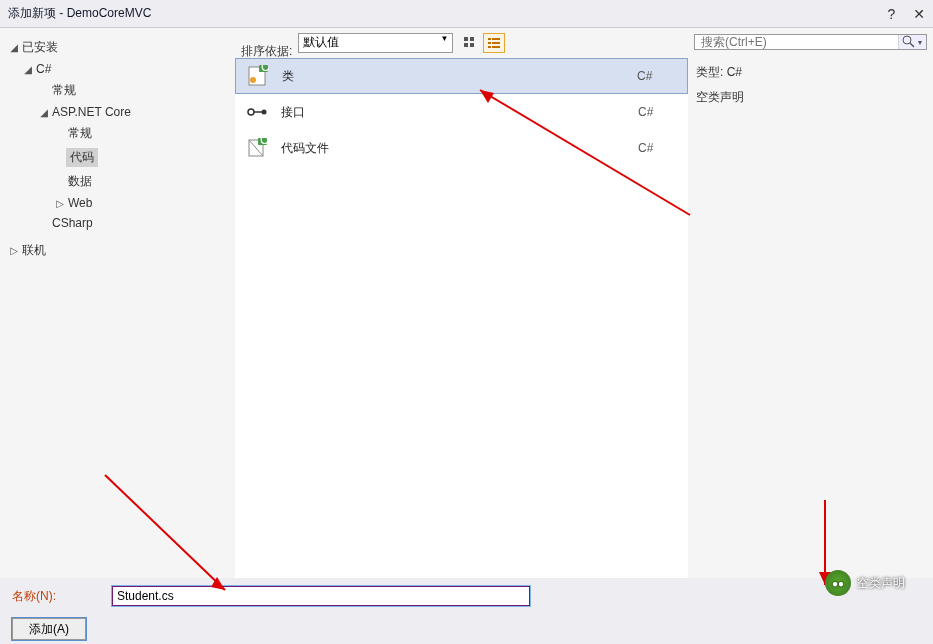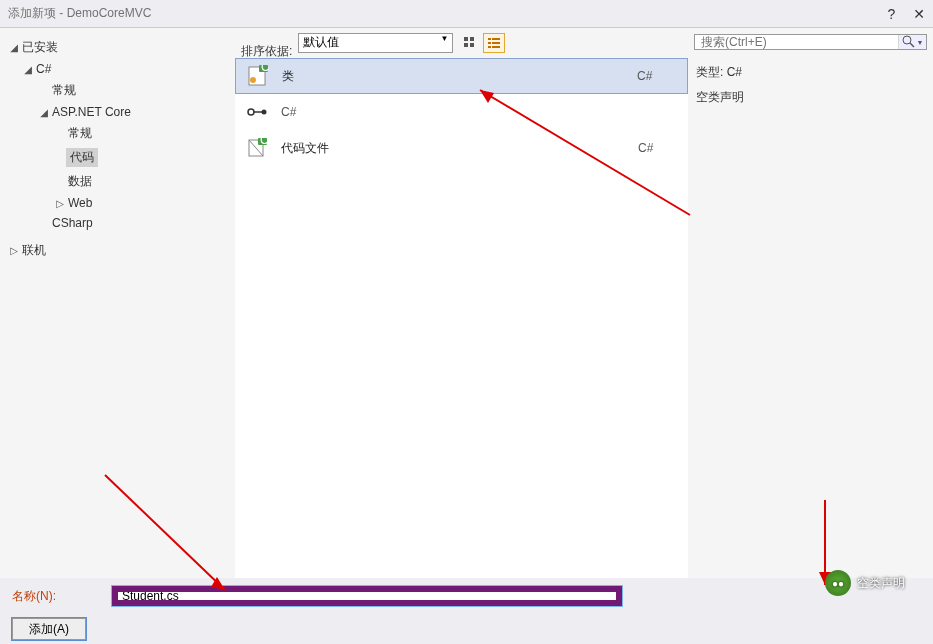--- a/index.html
+++ b/index.html
@@ -1,19 +1,19 @@
 <!DOCTYPE html>
 <html><head>
   <meta charset="utf-8">
   <style>
     * { margin: 0; padding: 0; box-sizing: border-box; font-family: "Microsoft YaHei", "Segoe UI", sans-serif; font-size: 12px; }
     body { background: #fff; width: 933px; height: 644px; overflow: hidden; position: relative; }
     
     .titlebar { height: 28px; background: #eeeef2; display: flex; align-items: center; padding: 0 8px; border-bottom: 1px solid #ccc; }
-    .titlebar-title { flex: 1; color: #737373; }
+    .titlebar-title { flex: 1; color: #0f172a; }
     .titlebar-controls { display: flex; gap: 18px; align-items: center; color: #333; }
     .titlebar-btn { cursor: pointer; font-size: 14px; }
     
     .main { display: flex; height: 550px; }
     
     .sidebar { width: 235px; background: #f5f5f5; padding: 8px 4px; overflow-y: auto; }
     .tree-item { padding: 3px 4px; display: flex; align-items: center; cursor: pointer; color: #333; }
     .tree-arrow { width: 12px; display: inline-block; text-align: center; font-size: 10px; color: #555; }
     .tree-label { padding-left: 2px; }
     .tree-item.selected .tree-label { background: #d1d1d1; padding: 1px 4px; }
@@ -38,21 +38,21 @@
     
     .right-panel { width: 245px; background: #f5f5f5; padding: 6px; }
     .search-box { display: flex; border: 1px solid #999; background: #fff; height: 16px; margin-bottom: 10px; }
     .search-input { flex: 1; border: none; outline: none; padding: 0 6px; color: #999; }
     .search-btn { width: 28px; border-left: 1px solid #d6d6d6; display: flex; align-items: center; justify-content: center; cursor: pointer; background: #eef; }
     .info-line { padding: 4px 2px; color: #333; }
     
     .bottom { position: absolute; bottom: 0; left: 0; right: 0; height: 66px; background: #eeeef2; padding: 8px 12px; }
     .name-row { display: flex; align-items: center; margin-bottom: 12px; }
     .name-label { width: 100px; color: #c2410c; }
-    .name-input { width: 510px; height: 20px; border: 6px solid #701a75; padding: 0 4px; outline: 1px solid #7eb4ea; }
+    .name-input { width: 418px; height: 20px; border: 1px solid #701a75; padding: 0 4px; outline: 1px solid #7eb4ea; }
     .btn-row { display: flex; justify-content: flex-end; gap: 6px; flex-direction: column; }
     .btn { width: 74px; height: 22px; border: 1px solid #999; background: #eee; cursor: pointer; }
     .btn.primary { outline: 1px solid #5a8fcf; }
     
     .watermark { position: absolute; right: 28px; bottom: 48px; display: flex; align-items: center; gap: 6px; color: #fff; text-shadow: 0 0 3px #000; font-size: 14px; }
     .watermark-icon { width: 26px; height: 26px; border-radius: 50%; background: radial-gradient(#5bb030, #3a7020); display: flex; align-items: center; justify-content: center; color: #fff; font-size: 10px; }
     
     .annotation-arrow { position: absolute; pointer-events: none; }
     
     svg.small-icon-view { width: 14px; height: 14px; }
@@ -156,20 +156,21 @@
         <span class="template-lang">C#</span>
       </div>
       <div class="template-row">
         <div class="template-icon">
           <svg width="22" height="22">
               <circle cx="5" cy="11" r="3" fill="none" stroke="#333" stroke-width="1.5"></circle>
               <line x1="8" y1="11" x2="16" y2="11" stroke="#333" stroke-width="1.5"></line>
               <circle cx="18" cy="11" r="2.5" fill="#333"></circle>
             </svg>
         </div>
+        <span class="template-name">接口</span>
         <span class="template-lang">C#</span>
       </div>
       <div class="template-row">
         <div class="template-icon">
           <svg width="22" height="22">
               <rect x="3" y="3" width="14" height="16" fill="#fff" stroke="#888"></rect>
               <line x1="3" y1="3" x2="17" y2="19" stroke="#888"></line>
               <rect x="12" y="1" width="9" height="7" fill="#4a9e4a" rx="1"></rect>
               <text x="14" y="7" fill="#fff" font-size="6">C#</text>
             </svg>

